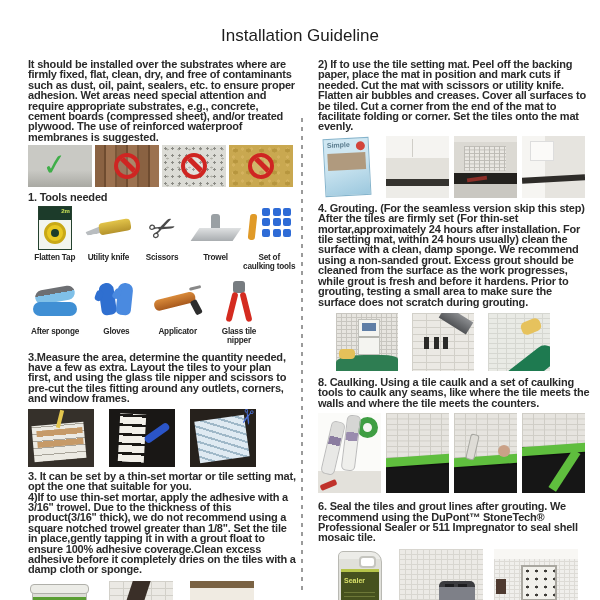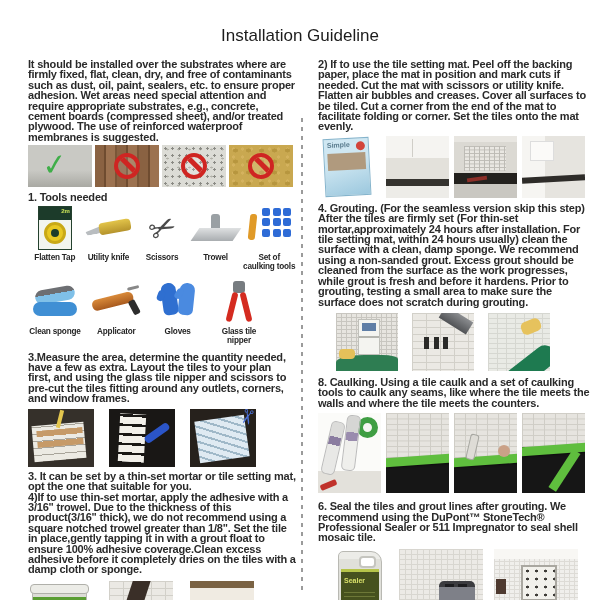--- a/index.html
+++ b/index.html
@@ -249,40 +249,40 @@
       </div>
 
       <div class="row tools2">
         <div class="tool">
           <div class="timg">
             <span class="sponge">
                 <span class="sp-t"></span>
                 <span class="sp-b"></span>
               </span>
           </div>
-          <div class="tlabel">Clean sponge</div>
+          <div class="tlabel">After sponge</div>
+        </div>
+        <div class="tool">
+          <div class="timg">
+            <span class="gloves">
+                <span class="gl g1"></span>
+                <span class="gl g2"></span>
+              </span>
+          </div>
+          <div class="tlabel">Gloves</div>
         </div>
         <div class="tool">
           <div class="timg">
             <span class="gun">
                 <span class="gun-rod"></span>
                 <span class="gun-tube"></span>
                 <span class="gun-handle"></span>
               </span>
           </div>
           <div class="tlabel">Applicator</div>
-        </div>
-        <div class="tool">
-          <div class="timg">
-            <span class="gloves">
-                <span class="gl g1"></span>
-                <span class="gl g2"></span>
-              </span>
-          </div>
-          <div class="tlabel">Gloves</div>
         </div>
         <div class="tool">
           <div class="timg">
             <span class="nipper">
                 <span class="nip-head"></span>
                 <span class="nip-l n1"></span>
                 <span class="nip-l n2"></span>
               </span>
           </div>
           <div class="tlabel">Glass tile nipper</div>

